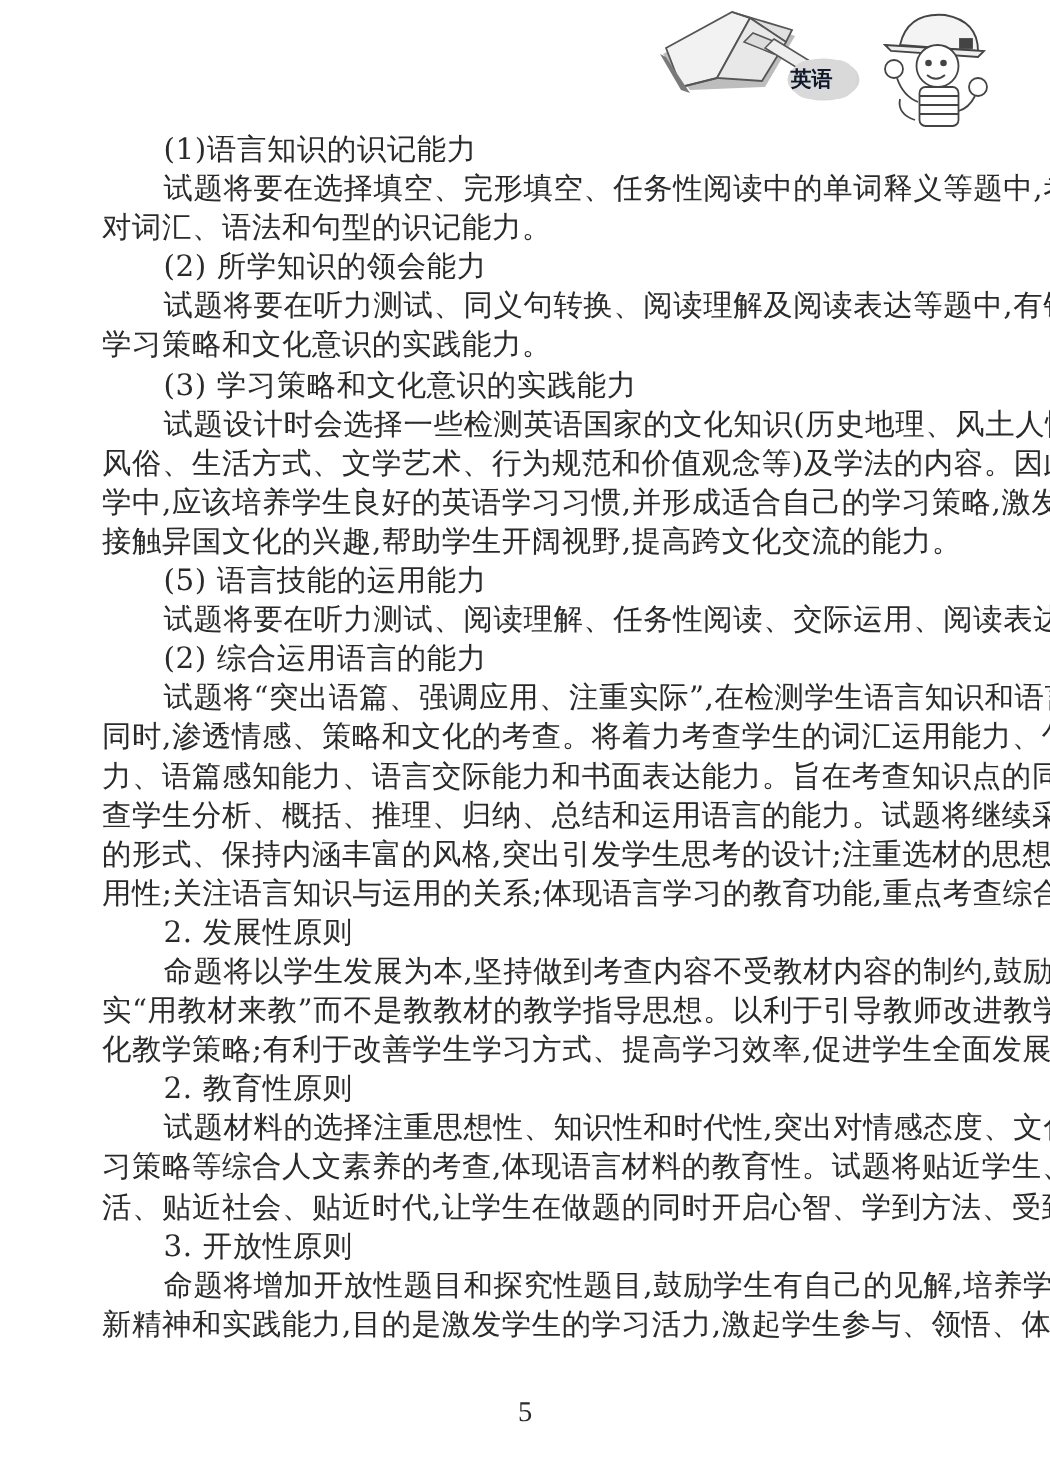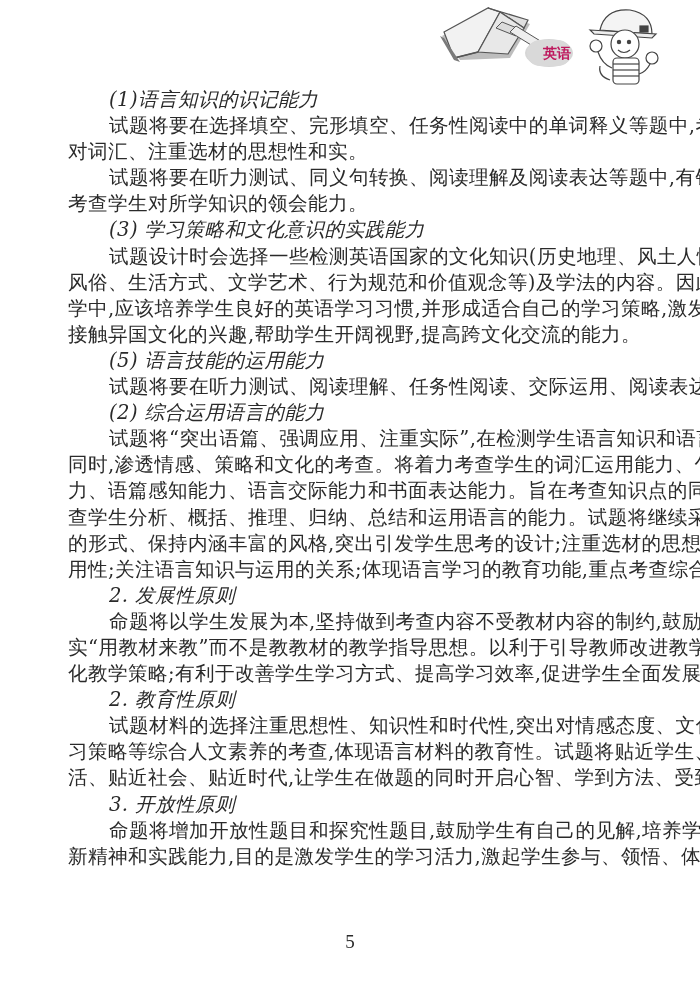--- a/index.html
+++ b/index.html
@@ -28,38 +28,38 @@
       left: 527px;
       top: 40px;
       width: 44px;
       height: 26px;
       border-radius: 13px;
       background: #d9d9d9;
       font-family: "DejaVu Sans", sans-serif;
       font-weight: bold;
       font-size: 14px;
       line-height: 26px;
-      text-align: right;
-      color: #be185d;
+      text-align: left;
+      color: #0f172a;
     }
     .content {
       position: absolute;
       left: 68px;
       top: 87px;
       width: 572px;
     }
     .line {
       font-size: 19.6px;
       line-height: 26.1px;
       height: 26.1px;
       white-space: nowrap;
       letter-spacing: 0.4px;
     }
     .para-first { padding-left: 41px; }
-    .heading { padding-left: 41px; font-style: italic; }
+    .heading { padding-left: 41px; }
     .justify {
       text-align: justify;
       text-align-last: justify;
     }
     .page-number {
       position: absolute;
       left: 0;
       width: 700px;
       top: 931px;
       text-align: center;
@@ -109,23 +109,24 @@
       <path d="M220,64 Q216,72 209,74" fill="none"></path>
       <path d="M170,66 Q168,76 180,80" fill="none"></path>
     </g>
   </svg>
 </div>
 <div class="badge-text">英语</div>
 
 <div class="content" id="content">
     <div class="line heading">(1)语言知识的识记能力</div>
     <div class="line para-first justify">试题将要在选择填空、完形填空、任务性阅读中的单词释义等题中,考查学生</div>
-    <div class="line">对词汇、注重选材的思想性和实。</div>
+    <div class="line">对词汇、语法和句型的识记能力。</div>
+    <div class="line heading">(2) 所学知识的领会能力</div>
     <div class="line para-first justify">试题将要在听力测试、同义句转换、阅读理解及阅读表达等题中,有针对性地</div>
-    <div class="line">考查学生对所学知识的领会能力。</div>
+    <div class="line">学习策略和文化意识的实践能力。</div>
     <div class="line heading">(3) 学习策略和文化意识的实践能力</div>
     <div class="line para-first justify">试题设计时会选择一些检测英语国家的文化知识(历史地理、风土人情、传统</div>
     <div class="line justify">风俗、生活方式、文学艺术、行为规范和价值观念等)及学法的内容。因此,教师在教</div>
     <div class="line justify">学中,应该培养学生良好的英语学习习惯,并形成适合自己的学习策略,激发学生</div>
     <div class="line">接触异国文化的兴趣,帮助学生开阔视野,提高跨文化交流的能力。</div>
     <div class="line heading">(5) 语言技能的运用能力</div>
     <div class="line para-first justify">试题将要在听力测试、阅读理解、任务性阅读、交际运用、阅读表达、书面表达</div>
     <div class="line heading">(2) 综合运用语言的能力</div>
     <div class="line para-first justify">试题将“突出语篇、强调应用、注重实际”,在检测学生语言知识和语言技能的</div>
     <div class="line justify">同时,渗透情感、策略和文化的考查。将着力考查学生的词汇运用能力、句子理解能</div>

